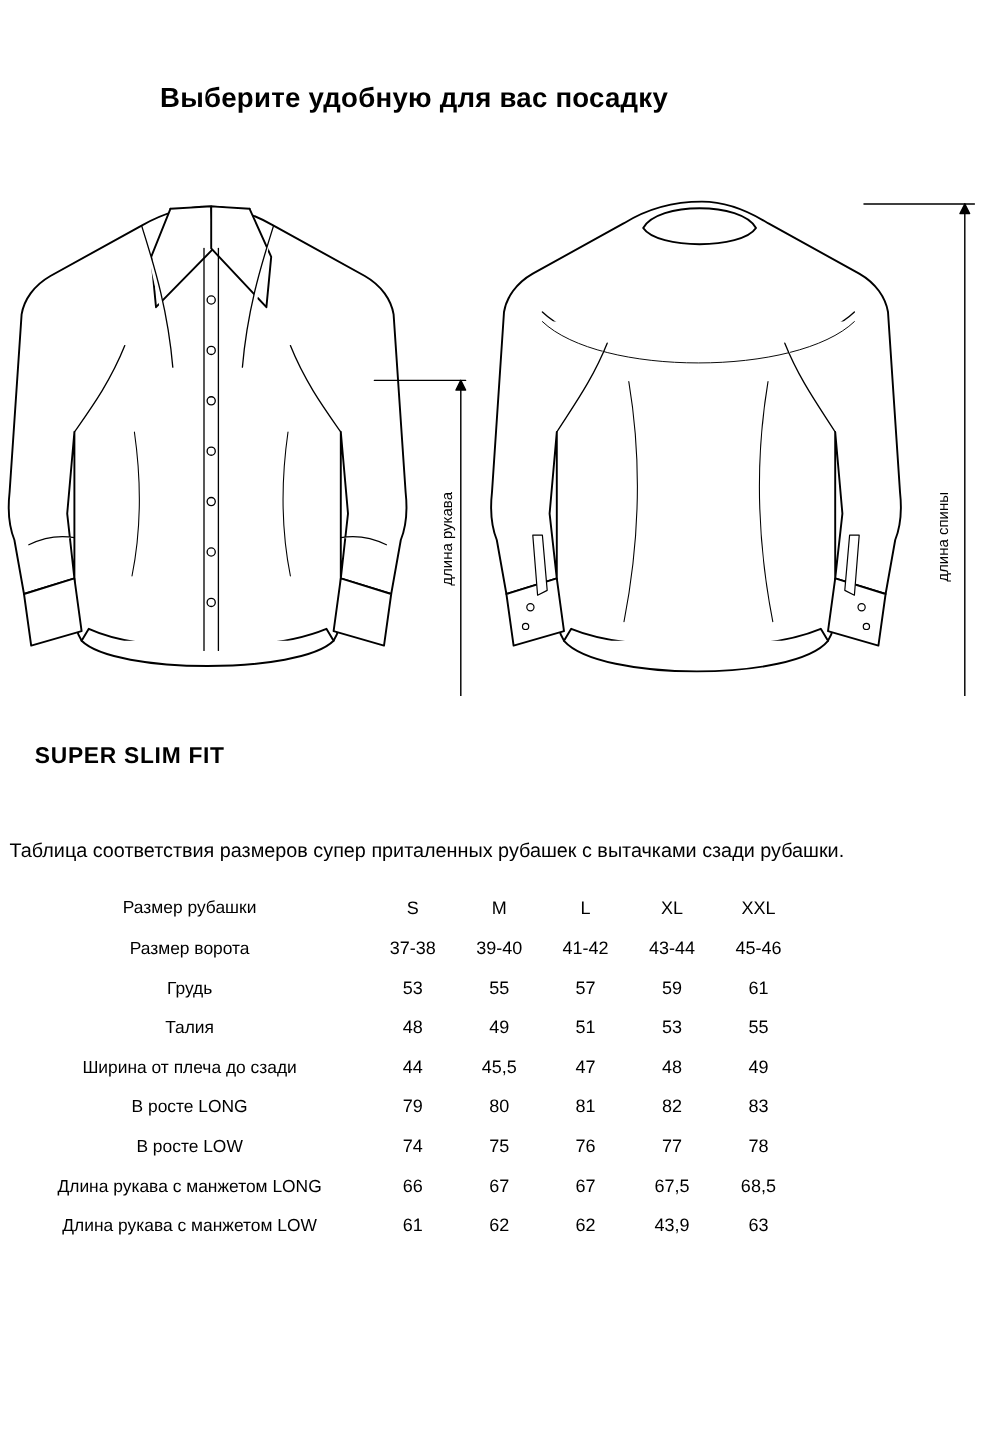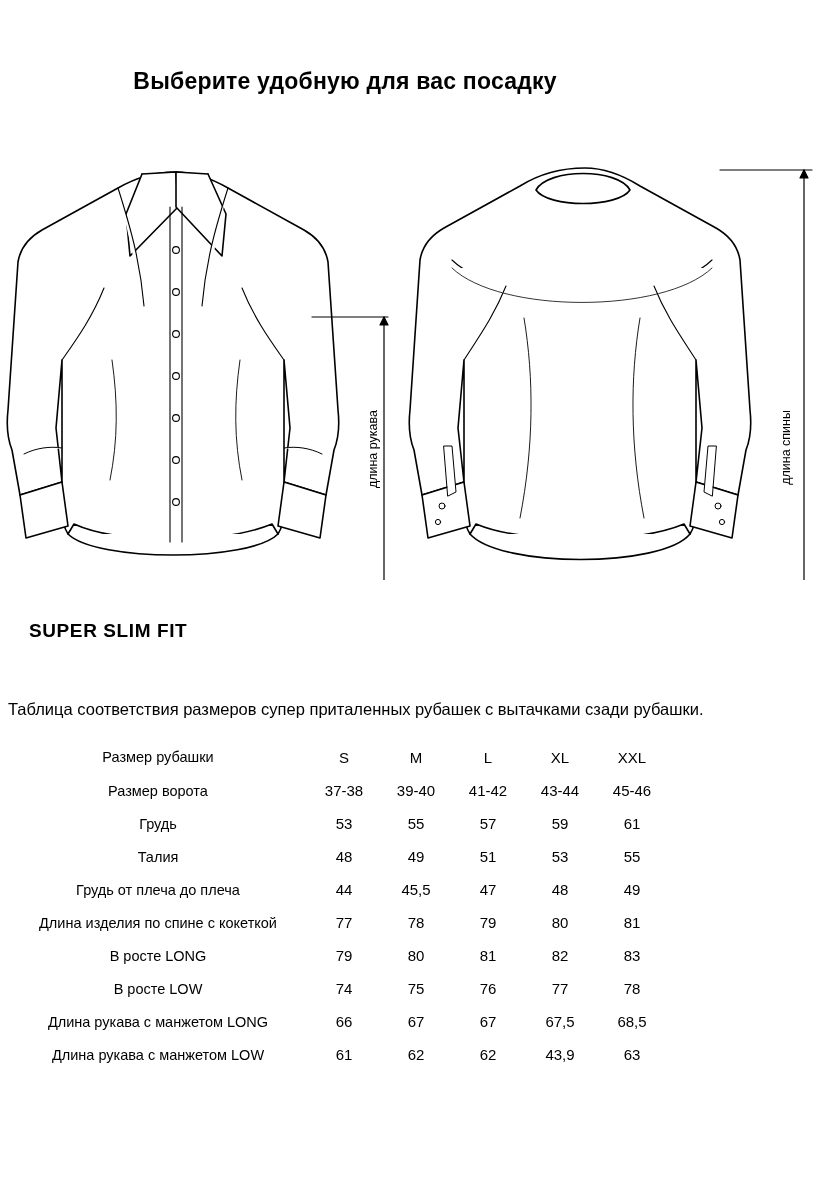--- a/index.html
+++ b/index.html
@@ -290,36 +290,28 @@
       <tr>
         <td class="rowhead">Талия</td>
         <td class="val">48</td>
         <td class="val">49</td>
         <td class="val">51</td>
         <td class="val">53</td>
         <td class="val">55</td>
       </tr>
 
       <tr>
-        <td class="rowhead">Грудь от плеча до плеча</td>
+        <td class="rowhead">Ширина от плеча до сзади</td>
         <td class="val">44</td>
         <td class="val">45,5</td>
         <td class="val">47</td>
         <td class="val">48</td>
         <td class="val">49</td>
       </tr>
 
-      <tr>
-        <td class="rowhead">Длина изделия по спине с кокеткой</td>
-        <td class="val">77</td>
-        <td class="val">78</td>
-        <td class="val">79</td>
-        <td class="val">80</td>
-        <td class="val">81</td>
-      </tr>
 
       <tr>
         <td class="rowhead">В росте LONG</td>
         <td class="val">79</td>
         <td class="val">80</td>
         <td class="val">81</td>
         <td class="val">82</td>
         <td class="val">83</td>
       </tr>
 

